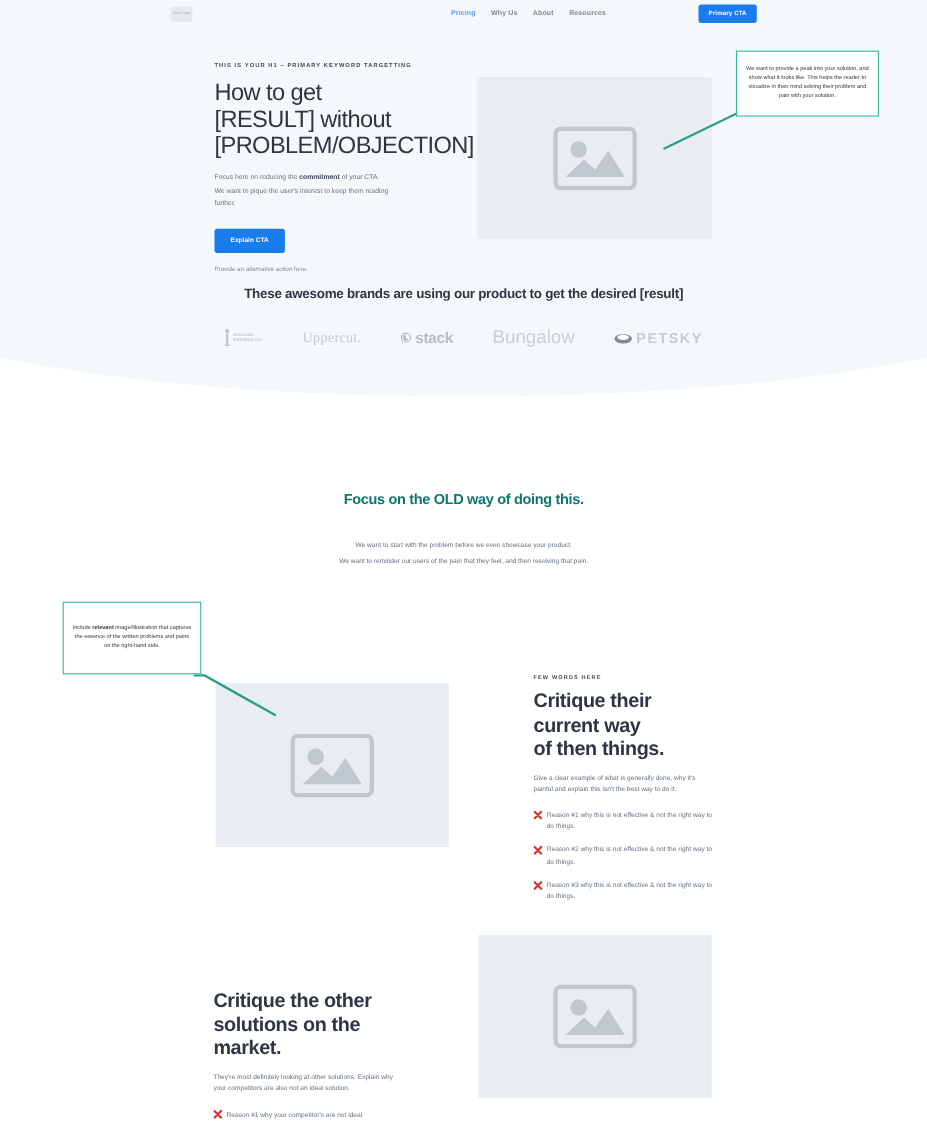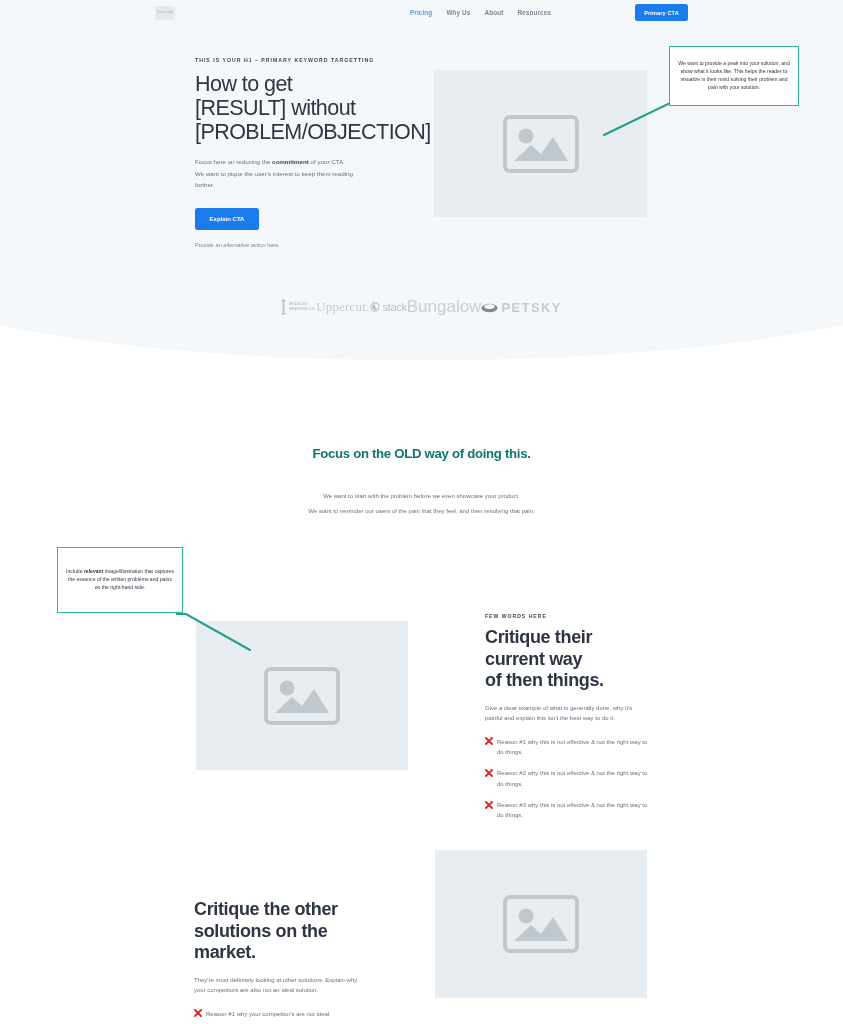--- a/index.html
+++ b/index.html
@@ -92,27 +92,27 @@
   .callout p b { font-weight: 700; }
   .leader { position: absolute; z-index: 5; pointer-events: none; }
 
   
   .brands-title {
     position: absolute; left: 0; top: 260px; width: 843px; text-align: center;
     font-size: 12.2px; font-weight: 800; color: #2d3642; letter-spacing: -0.25px;
   }
   .brands-row {
     position: absolute; left: 0; top: 297px; width: 843px;
-    display: flex; align-items: center; justify-content: center; 
+    display: flex; align-items: center; justify-content: center; gap: 36px;
     color: #b9c1c9;
   }
   .brand { display: flex; align-items: center; gap: 3px; }
   .brand-migaloo-txt { font-size: 3.6px; font-weight: 700; line-height: 1.35; letter-spacing: .2px; }
   .brand-uppercut { font-family: "Liberation Serif", serif; font-size: 13px; color: #c3cad1; letter-spacing: .2px; }
-  .brand-stack { font-size: 11px; font-weight: 400; color: #b6bdc5; letter-spacing: -0.3px; }
+  .brand-stack { font-size: 14px; font-weight: 700; color: #b6bdc5; letter-spacing: -0.3px; }
   .brand-bungalow { font-family: Liberation Sans, sans-serif; font-size: 17px; color: #c8ced5; }
   .brand-petsky { font-size: 13px; font-weight: 600; letter-spacing: 1.4px; color: #c3cad1; }
 
   
   .sec2-head {
     position: absolute; left: 0; top: 445px; width: 843px; text-align: center;
     font-size: 13.2px; line-height: 1.38; font-weight: 800; color: #0f766e;
     letter-spacing: -0.3px;
   }
   .sec2-sub {
@@ -186,20 +186,21 @@
     </svg>
   </div>
 
   <svg class="leader" style="left:600px;top:95px;width:100px;height:45px;" aria-hidden="true">
     <path d="M4 40 L70 8 L100 8" fill="none" stroke="#2a9d8a" stroke-width="2.1" stroke-linecap="round"></path>
   </svg>
   <div class="callout" style="left:669px;top:46px;width:130px;height:60px;">
     <p>We want to provide a peak into your solution, and show what it looks like. This helps the reader to visualize in their mind solving their problem and pain with your solution.</p>
   </div>
 
+  <div class="brands-title">These awesome brands are using our product to get the desired [result]</div>
   <div class="brands-row">
 
     <div class="brand">
       <svg width="5" height="16" viewBox="0 0 5 16" aria-hidden="true">
         <circle cx="2.5" cy="2" r="1.8" fill="#b9c1c9"></circle>
         <rect x="1.6" y="4" width="1.8" height="10" fill="#b9c1c9"></rect>
         <rect x="0.3" y="14" width="4.4" height="1.6" fill="#b9c1c9"></rect>
       </svg>
       <div class="brand-migaloo-txt">
         <div>MIGALOO</div>

